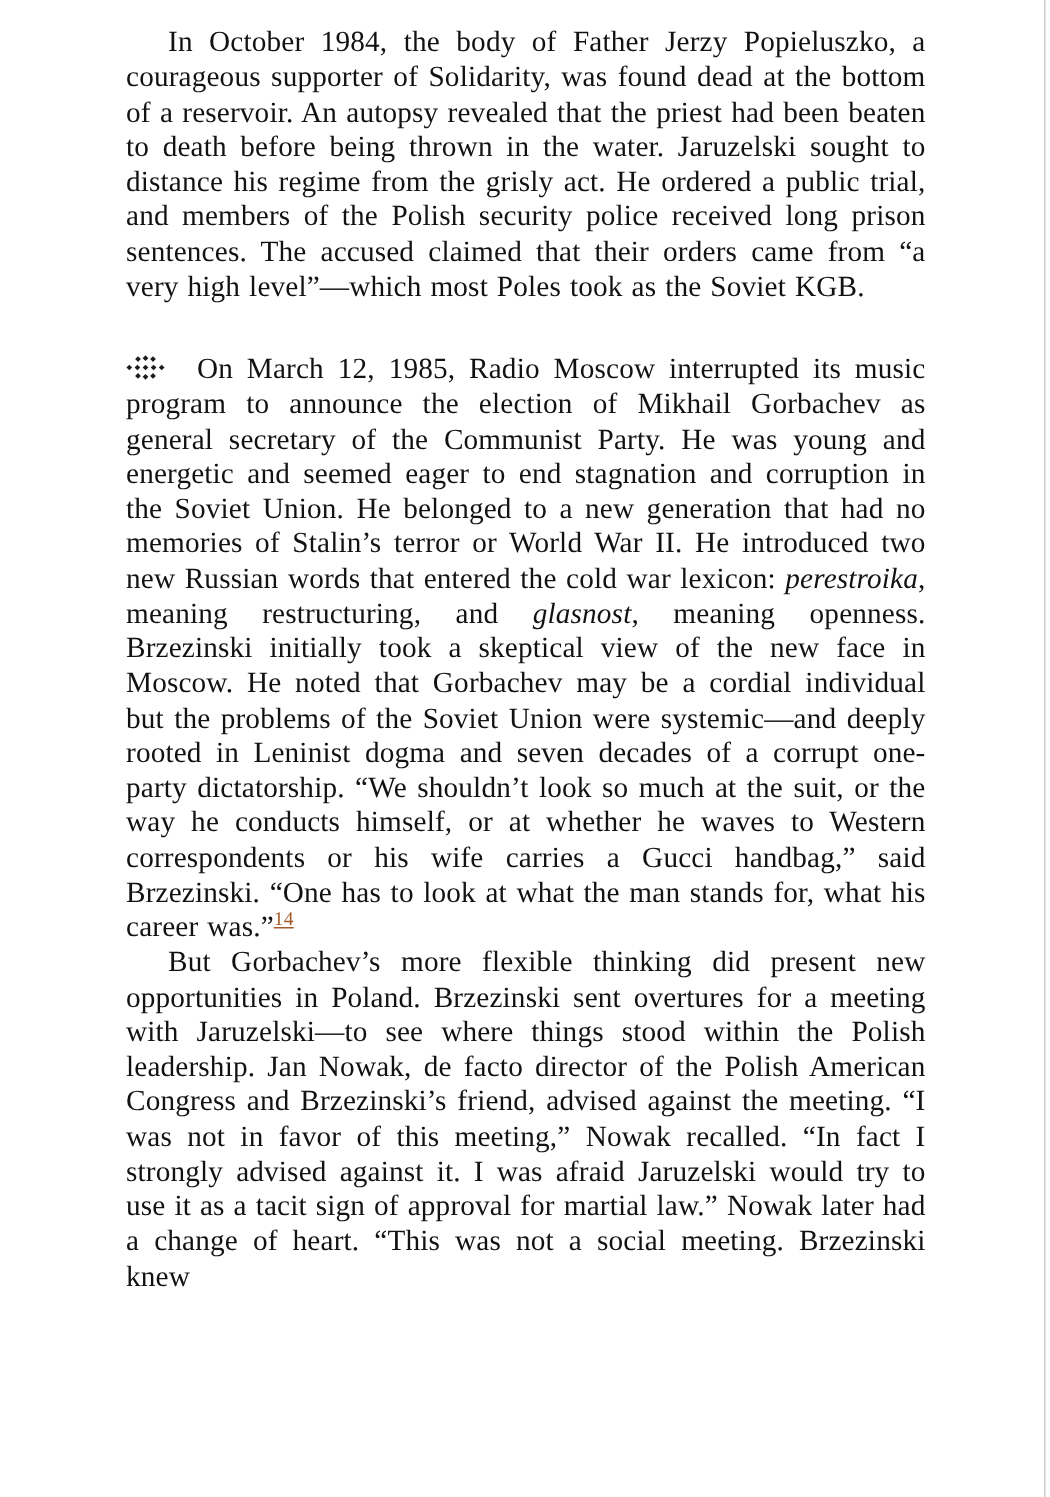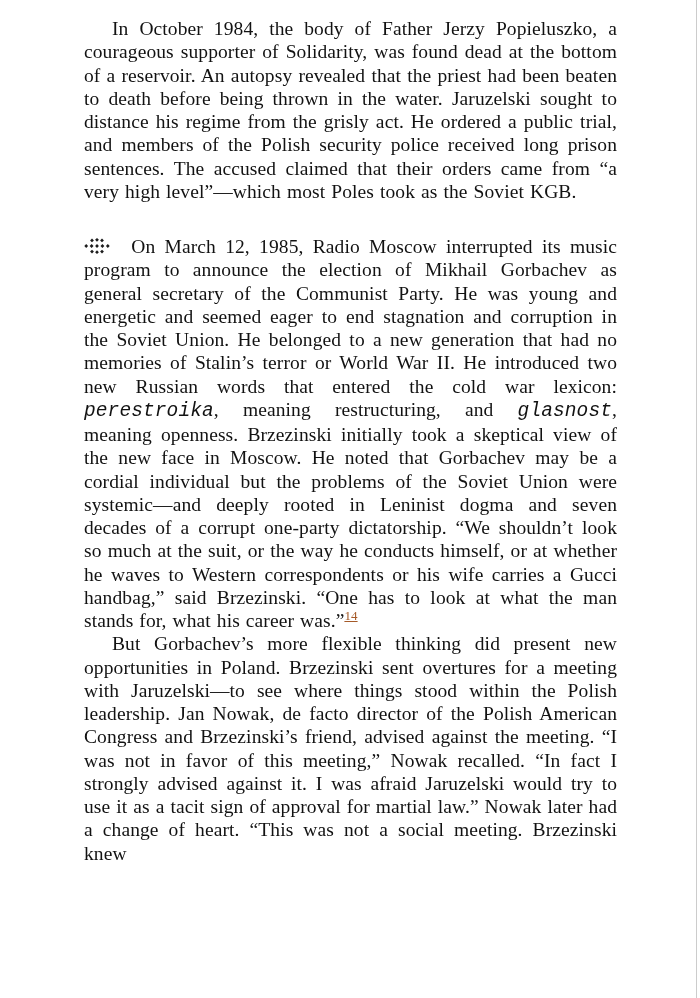--- a/index.html
+++ b/index.html
@@ -41,21 +41,21 @@
   .text-block p.section-start {
     margin-top: 32px;
   }
   .ornament {
     display: inline-block;
     vertical-align: -2px;
     margin-right: 12px;
     line-height: 0;
   }
   .ornament svg { display: block; }
-  em { font-style: italic; font-family: Liberation Mono, monospace; }
+  em { font-style: italic; }
   sup.footnote-ref {
     font-size: 13px;
     line-height: 0;
   }
   sup.footnote-ref a {
     color: var(--footnote-color, #a55a28);
     text-decoration: underline;
     text-decoration-thickness: 1px;
     cursor: pointer;
   }

